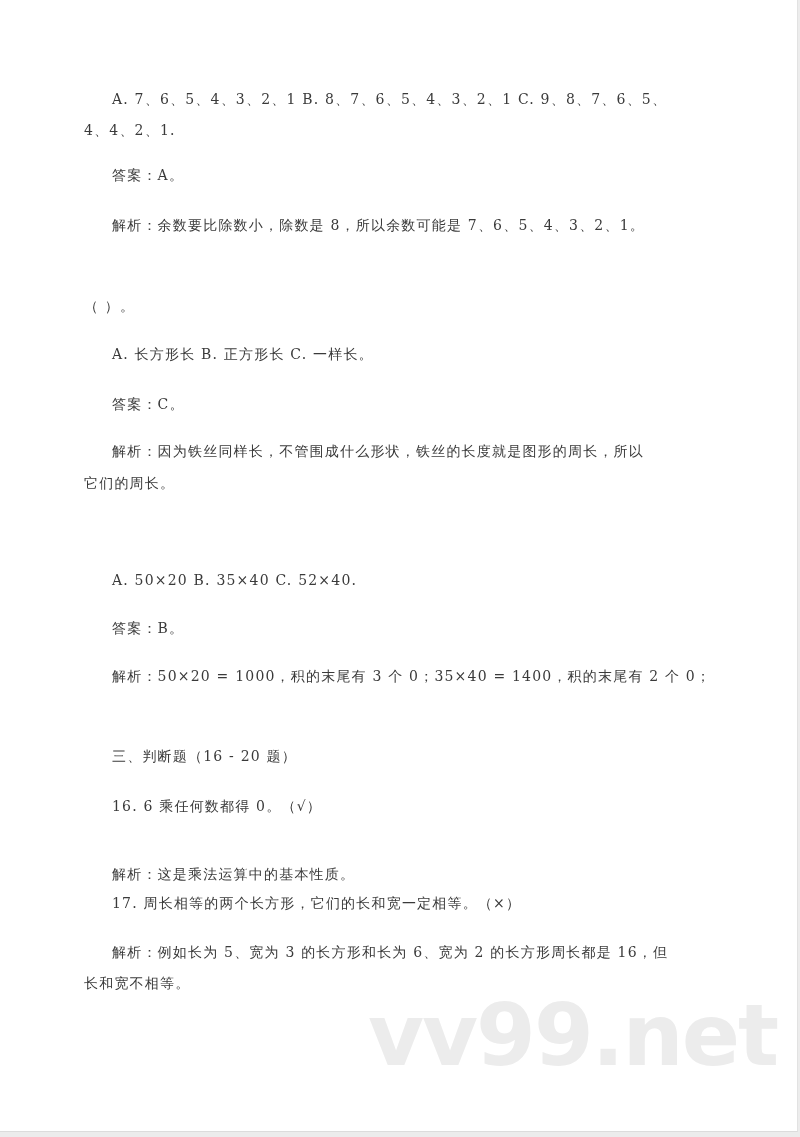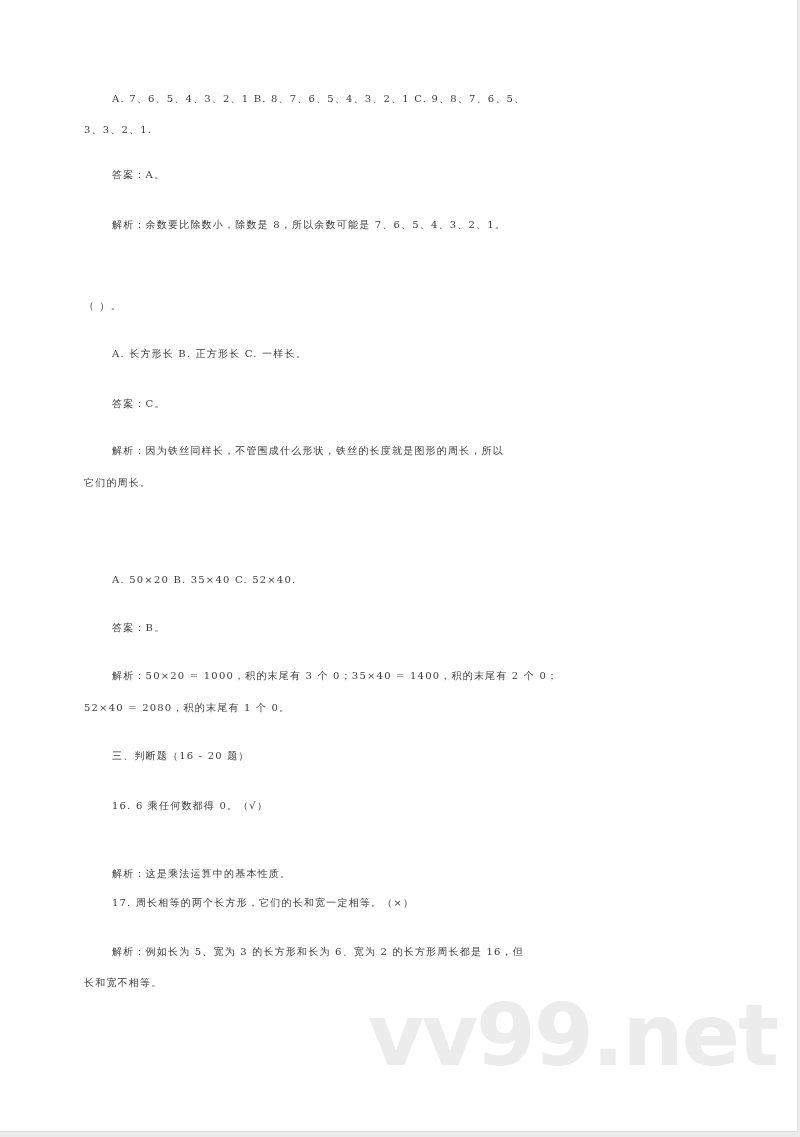--- a/index.html
+++ b/index.html
@@ -12,55 +12,54 @@
   }
   .page {
     position: absolute; left: 0; top: 0;
     width: 797px; height: 1131px;
     background: #ffffff;
     border-right: 1px solid #e2e2e2;
     border-bottom: 1px solid #dcdcdc;
   }
   .line {
     position: absolute;
-    font-size: 10px;
+    font-size: 14px;
     letter-spacing: 1.2px;
     white-space: nowrap;
     line-height: 20px;
   }
   .indent { left: 112px; }
   .flush { left: 84px; }
   .watermark {
     position: absolute; left: 368px; top: 1000px;
     font-family: "DejaVu Sans", "Liberation Sans", sans-serif;
     font-weight: bold; font-size: 86px; letter-spacing: -2px;
     color: #ececec; line-height: 70px;
   }
 </style>
 </head>
 <body>
 
 <div class="page">
   <div class="line indent" style="top:89px">A. 7、6、5、4、3、2、1   B. 8、7、6、5、4、3、2、1   C. 9、8、7、6、5、</div>
-  <div class="line flush" style="top:120px">3、3、2、1.</div>
+  <div class="line flush" style="top:120px">4、4、2、1.</div>
 
   <div class="line indent" style="top:165px">答案：A。</div>
   <div class="line indent" style="top:215px">解析：余数要比除数小，除数是 8，所以余数可能是 7、6、5、4、3、2、1。</div>
 
   <div class="line flush" style="top:296px">（  ）。</div>
 
   <div class="line indent" style="top:344px">A. 长方形长   B. 正方形长   C. 一样长。</div>
   <div class="line indent" style="top:394px">答案：C。</div>
   <div class="line indent" style="top:441px">解析：因为铁丝同样长，不管围成什么形状，铁丝的长度就是图形的周长，所以</div>
   <div class="line flush" style="top:473px">它们的周长。</div>
 
   <div class="line indent" style="top:570px">A. 50×20   B. 35×40   C. 52×40.</div>
   <div class="line indent" style="top:618px">答案：B。</div>
   <div class="line indent" style="top:666px">解析：50×20 = 1000，积的末尾有 3 个 0；35×40 = 1400，积的末尾有 2 个 0；</div>
-  <div class="line flush" style="top:698px">52×40 = 2080，积的末尾有 1 个 0。</div>
 
   <div class="line indent" style="top:746px">三、判断题（16 - 20 题）</div>
   <div class="line indent" style="top:796px">16. 6 乘任何数都得 0。（√）</div>
   <div class="line indent" style="top:864px">解析：这是乘法运算中的基本性质。</div>
   <div class="line indent" style="top:893px">17. 周长相等的两个长方形，它们的长和宽一定相等。（×）</div>
   <div class="line indent" style="top:942px">解析：例如长为 5、宽为 3 的长方形和长为 6、宽为 2 的长方形周长都是 16，但</div>
   <div class="line flush" style="top:973px">长和宽不相等。</div>
 
   <div class="watermark">vv99.net</div>
 </div>

